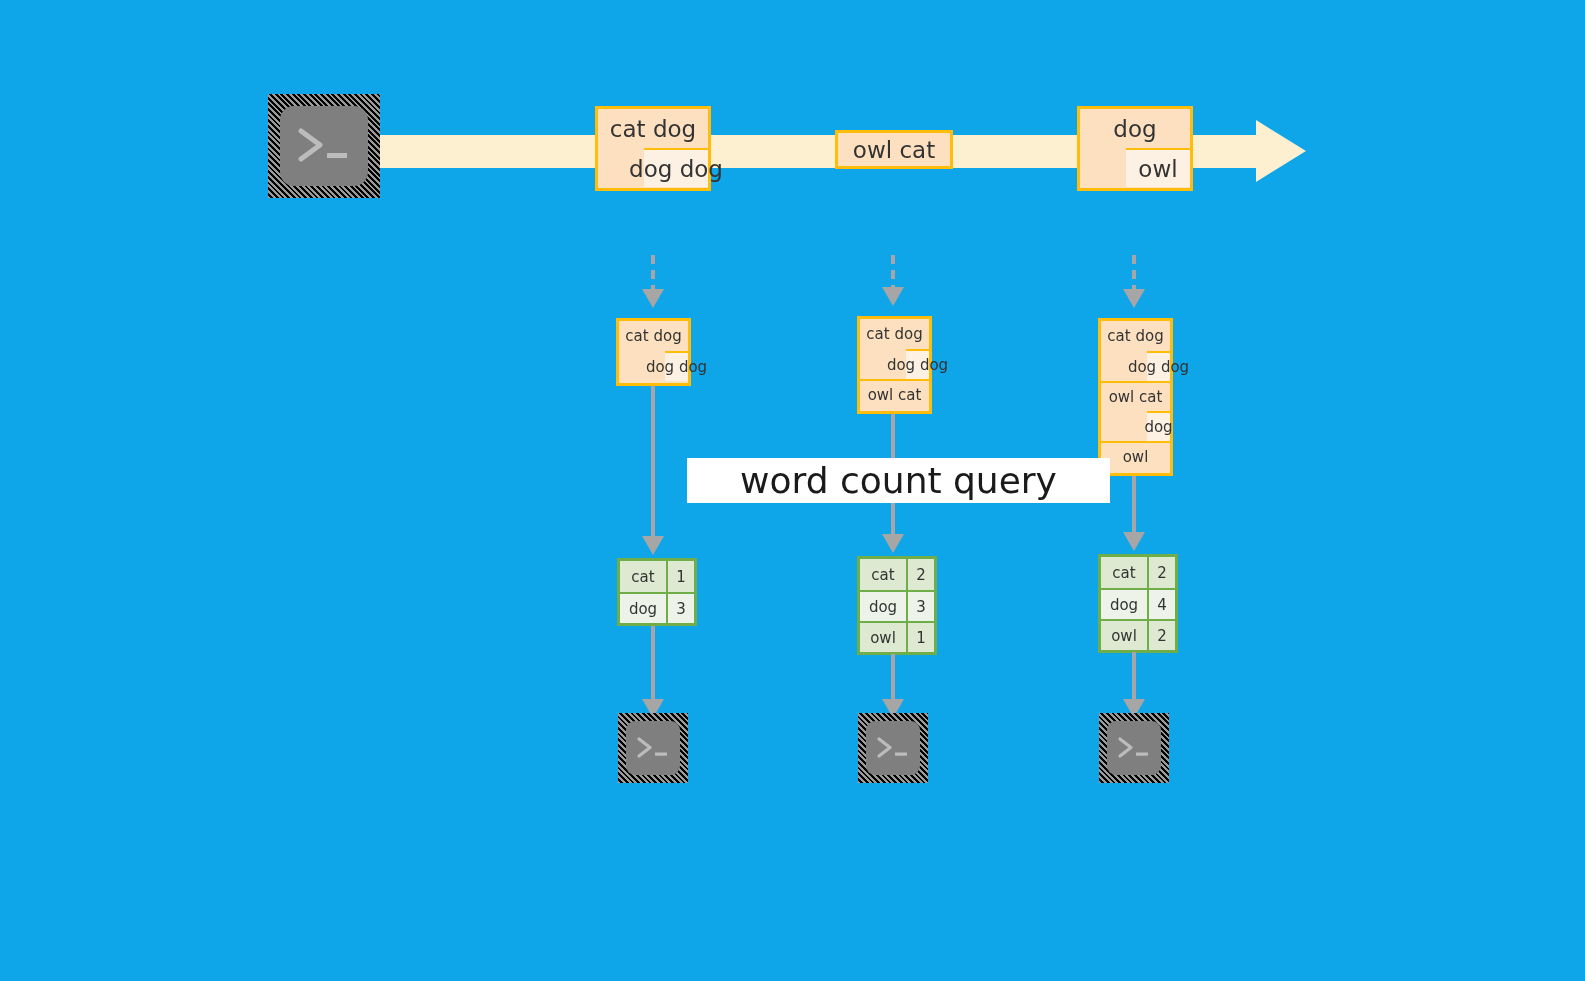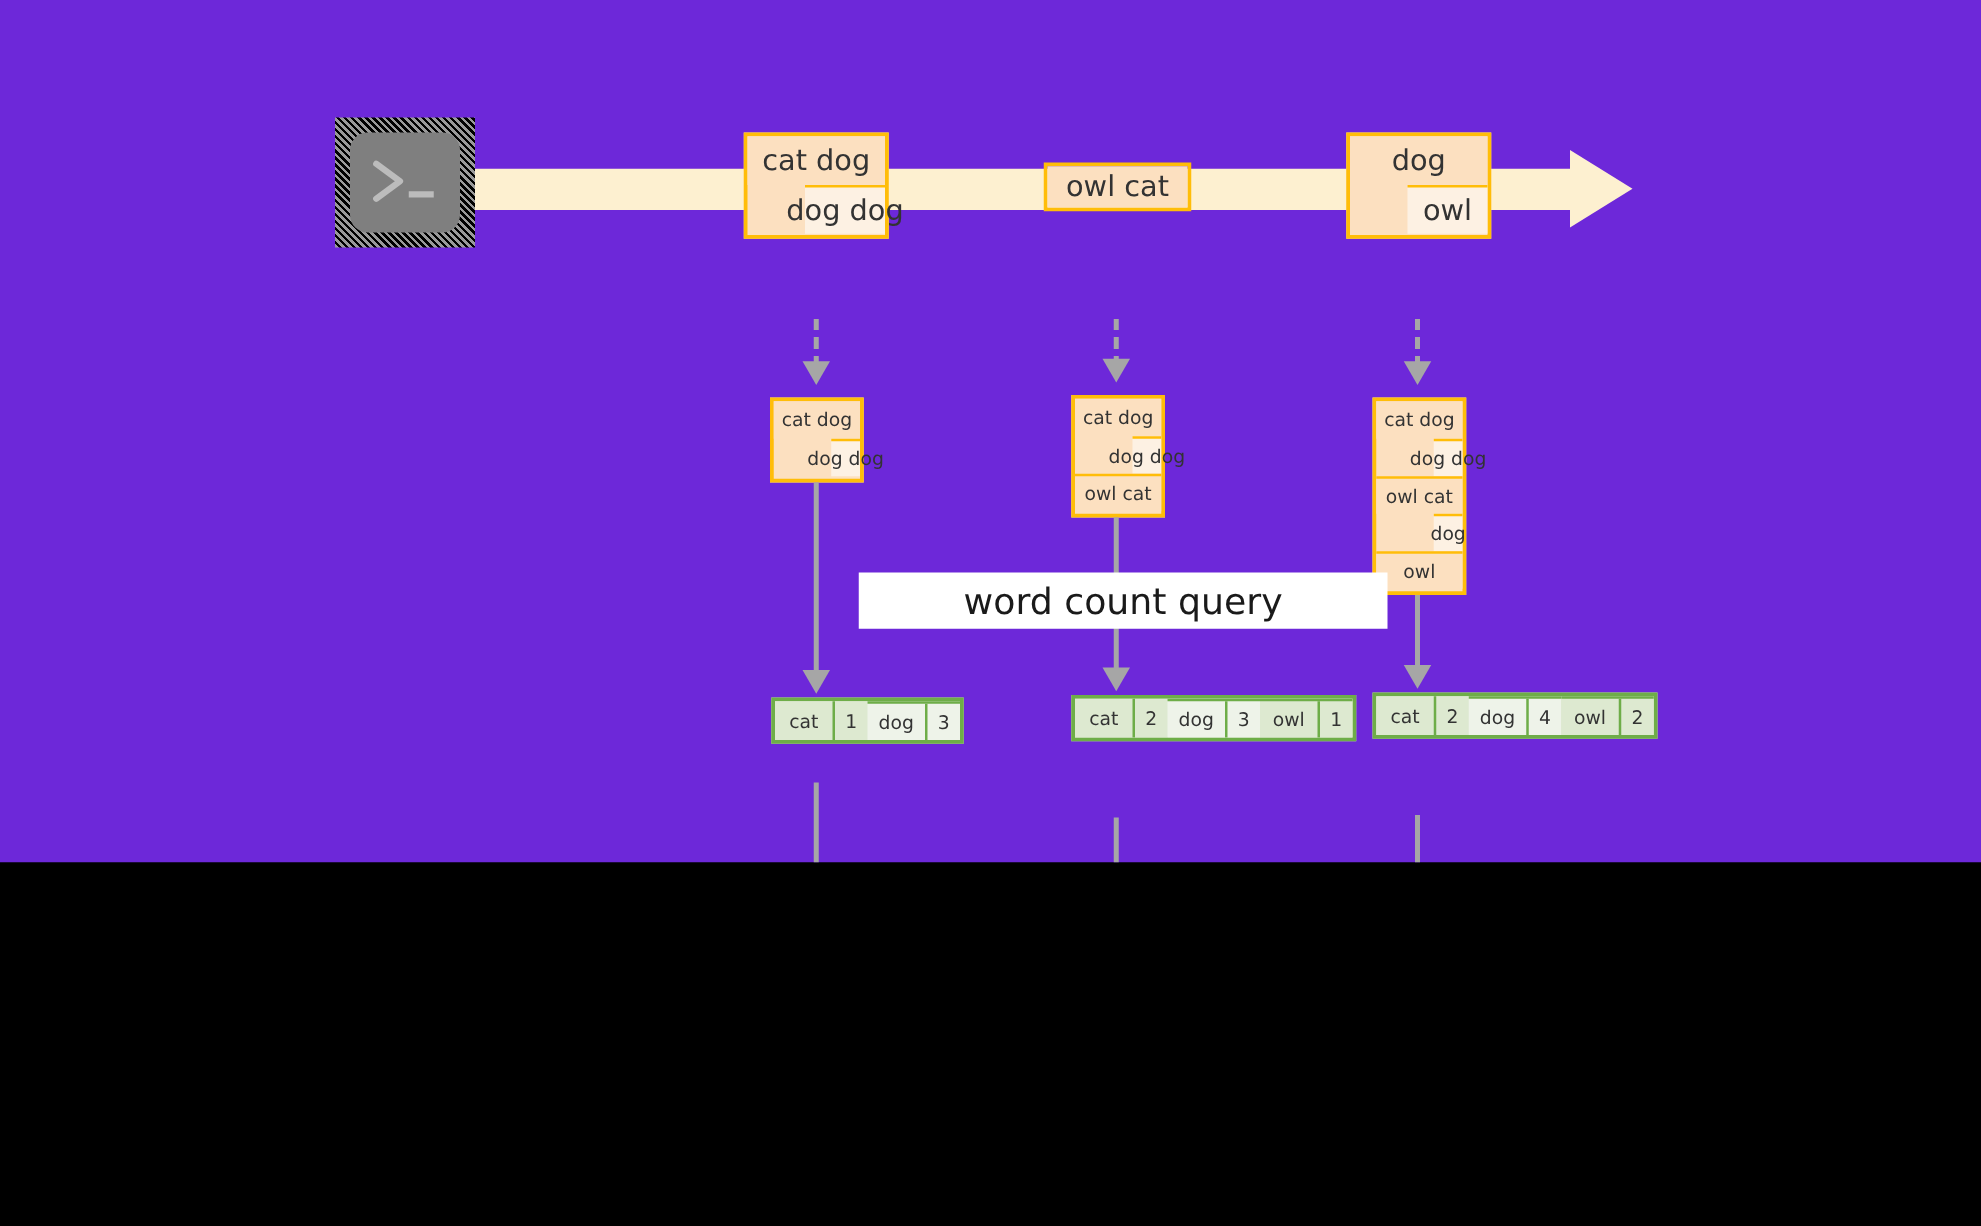--- a/index.html
+++ b/index.html
@@ -4,22 +4,22 @@
 <title>Stream Word Count Diagram</title>
 <style>
   html, body {
     margin: 0;
     padding: 0;
     background: #000000;
   }
   #canvas {
     position: relative;
     width: 1585px;
-    height: 690px;
-    background: #6d28d9;
+    height: 981px;
+    background: #0ea5e9;
     font-family: "DejaVu Sans", "Liberation Sans", sans-serif;
     overflow: hidden;
   }
 
   
   .terminal {
     position: absolute;
     box-sizing: border-box;
     background-image:
       repeating-linear-gradient(45deg,
@@ -81,21 +81,21 @@
   .rec-box.small .rec-row { font-size: 15px; height: 30px; }
   .rec-box.small .rec-row + .rec-row { border-top: 2px solid #ffbd09; }
 
   
   .res-table {
     position: absolute;
     box-sizing: border-box;
     border: 3px solid #6ead48;
     background: #dde9d0;
     display: flex;
-    flex-direction: row;
+    flex-direction: column;
   }
   .res-row {
     display: flex;
     box-sizing: border-box;
     height: 31px;
   }
   .res-row + .res-row { border-top: 2px solid #6ead48; }
   .res-row.dark  { background: #dde9d0; }
   .res-row.light { background: #eef3e9; }
   .res-cell {
@@ -136,21 +136,21 @@
   }
 
   
   .query-label {
     position: absolute;
     background: #ffffff;
     color: #1a1a1a;
     display: flex;
     align-items: center;
     justify-content: center;
-    font-size: 29px;
+    font-size: 36px;
     white-space: nowrap;
   }
 </style>
 </head>
 <body>
 
 <div id="canvas">
 
   <div class="stream-band" style="left:368px; top:135px; width:888px; height:33px;"></div>
 

